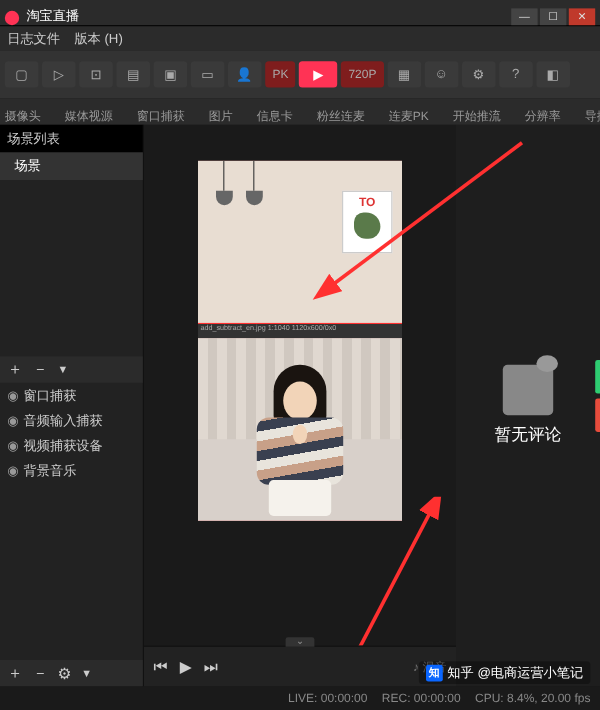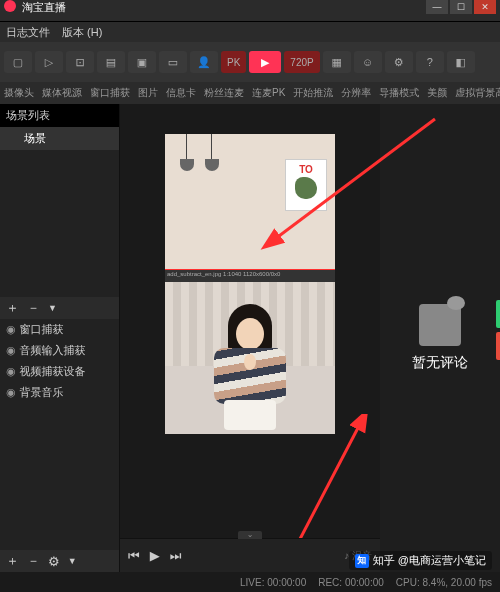--- a/index.html
+++ b/index.html
@@ -1,33 +1,33 @@
 <!DOCTYPE html>
 <html><head>
 <meta charset="utf-8">
 <style>
 *{margin:0;padding:0;box-sizing:border-box;font-family:"Microsoft YaHei",Arial,sans-serif;-webkit-font-smoothing:antialiased}
 body{background:#1a1a1a;width:500px;height:592px;overflow:hidden;color:#ccc;font-size:11px}
-.titlebar{height:22px;background:#2b2b2b;display:flex;align-items:flex-start;padding:0 4px;border-bottom:1px solid #000}
+.titlebar{height:22px;background:#2b2b2b;display:flex;align-items:flex-end;padding:0 4px;border-bottom:1px solid #000}
 .titlebar .logo{width:12px;height:12px;background:#ff3355;border-radius:50%;margin-right:6px}
 .titlebar .title{color:#fff;font-size:11px;flex:1}
 .titlebar .winbtns{display:flex;gap:2px}
 .titlebar .winbtns span{width:22px;height:14px;background:#444;display:flex;align-items:center;justify-content:center;font-size:9px;color:#ddd}
 .titlebar .close{background:#c0392b!important}
 .menubar{height:20px;background:#2b2b2b;display:flex;align-items:center;padding:0 6px;gap:12px;font-size:11px;color:#ccc}
 .toolbar{height:40px;background:#333;display:flex;align-items:center;padding:0 4px;gap:3px;overflow:hidden}
 .tbtn{width:28px;height:22px;background:#3a3a3a;border-radius:3px;display:flex;align-items:center;justify-content:center;color:#aaa;font-size:11px}
 .tbtn.red{background:#ff3355;color:#fff;width:32px}
 .tbtn.txt{width:auto;padding:0 6px;font-size:10px;background:#7f1d1d}
-.toolbar-row2{height:22px;background:#2b2b2b;display:flex;align-items:center;padding:0 4px;gap:8px;font-size:10px;color:#999;overflow:hidden;white-space:nowrap}
+.toolbar-row2{height:22px;background:#2b2b2b;display:flex;align-items:flex-end;padding:0 4px;gap:20px;font-size:10px;color:#999;overflow:hidden;white-space:nowrap}
 .main{display:flex;height:calc(592px - 22px - 20px - 40px - 22px - 20px)}
 .sidebar{width:120px;background:#222;display:flex;flex-direction:column;border-right:1px solid #111}
 .panel-head{background:#000000;color:#ccc;font-size:11px;padding:4px 6px}
 .scene-list{flex-shrink:0}
-.scene-item{background:#333;color:#fff;padding:4px 24px;font-size:11px}
+.scene-item{background:#333;color:#fff;padding:4px 12px;font-size:11px}
 .panel-spacer{flex:1}
 .panel-controls{height:22px;background:#2b2b2b;display:flex;align-items:center;padding:0 6px;gap:8px;color:#ccc;font-size:13px}
 .source-list{flex-shrink:0}
 .source-item{display:flex;align-items:center;gap:4px;padding:3px 6px;font-size:11px;color:#ccc}
 .eye{color:#999;font-size:11px}
 .center{flex:1;background:#1a1a1a;display:flex;flex-direction:column;align-items:center;justify-content:flex-start;padding-top:30px;position:relative}
 .preview{width:170px;height:300px;background:#fca5a5;position:relative;overflow:hidden}
 .pv-top{height:45%;background:#e8ddd2;position:relative}
 .lamp{position:absolute;top:0;width:14px;height:40px}
 .lamp::before{content:"";position:absolute;top:0;left:6px;width:1px;height:25px;background:#444}

